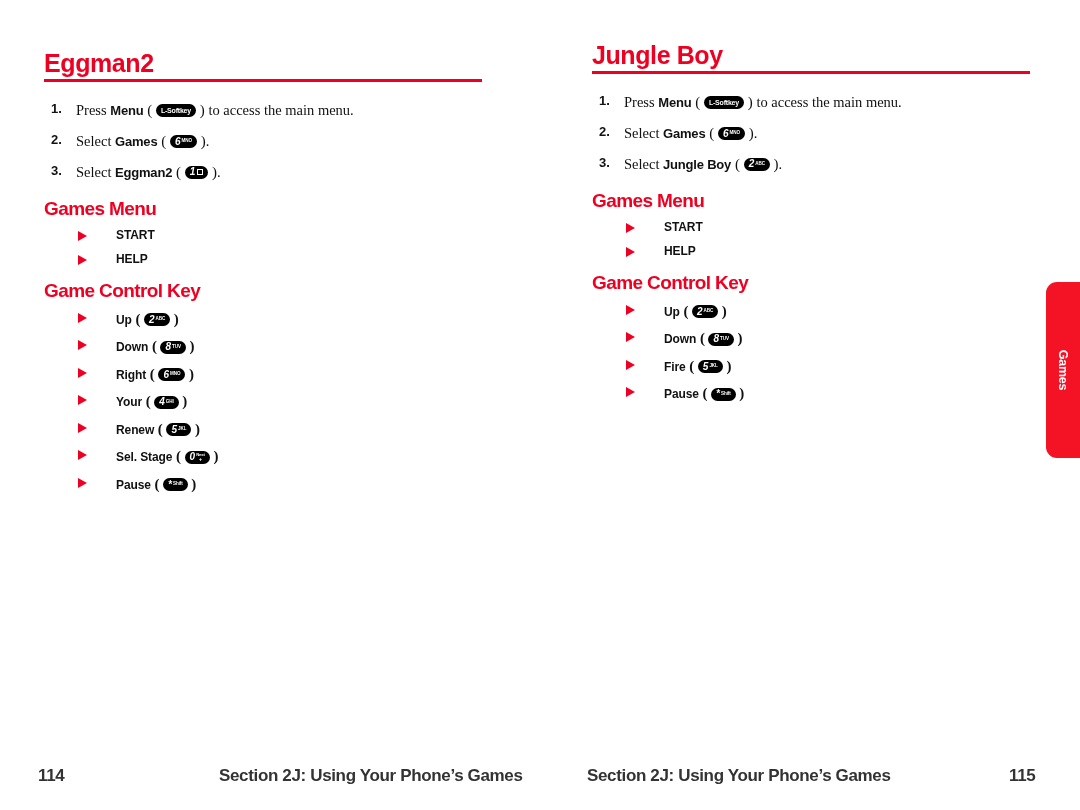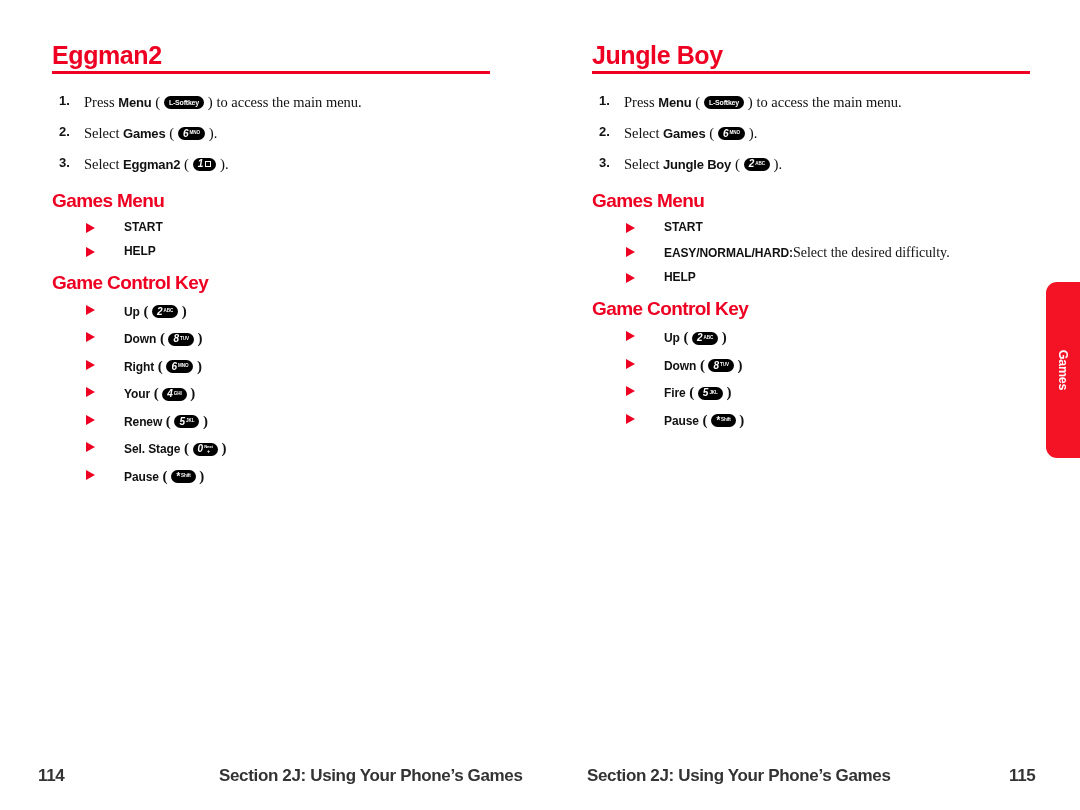--- a/index.html
+++ b/index.html
@@ -18,21 +18,21 @@
     height: 810px;
     background: #ffffff;
   }
 
   
   .col {
     position: absolute;
     top: 42px;
     width: 440px;
   }
-  .col-left  { left: 52px;  }
+  .col-left  { left: 44px; margin-top: 8px;  }
   .col-right { left: 592px; }
 
   
   .page-title {
     color: #ee0022;
     font-family: "Liberation Sans", sans-serif;
     font-weight: bold;
     font-size: 25px;
     letter-spacing: -0.4px;
     line-height: 1.05;
@@ -299,21 +299,20 @@
           </span><span class="paren">&nbsp;)</span><span>.</span></div>
         <div class="step"><span class="step-num">3.</span><span>Select </span><b class="kw">Jungle Boy</b><span class="paren"> (&nbsp;</span><span class="key">
             <span class="big">2</span>
             <span class="sub">ABC</span>
           </span><span class="paren">&nbsp;)</span><span>.</span></div>
       </div>
     <div id="sections-right">
         <div class="sec-head">Games Menu</div>
         <div class="bullets">
           <div class="bullet"><span class="tri"></span><span>START</span></div>
-          <div class="bullet"><span class="tri"></span><span>EASY/NORMAL/HARD:</span><span class="desc">Select the desired difficulty.</span></div>
           <div class="bullet"><span class="tri"></span><span>HELP</span></div>
         </div>
         <div class="sec-head">Game Control Key</div>
         <div class="bullets">
           <div class="bullet"><span class="tri"></span><span>Up</span><span class="paren"> (&nbsp;</span><span class="key">
               <span class="big">2</span>
               <span class="sub">ABC</span>
             </span><span class="paren">&nbsp;)</span></div>
           <div class="bullet"><span class="tri"></span><span>Down</span><span class="paren"> (&nbsp;</span><span class="key">
               <span class="big">8</span>

